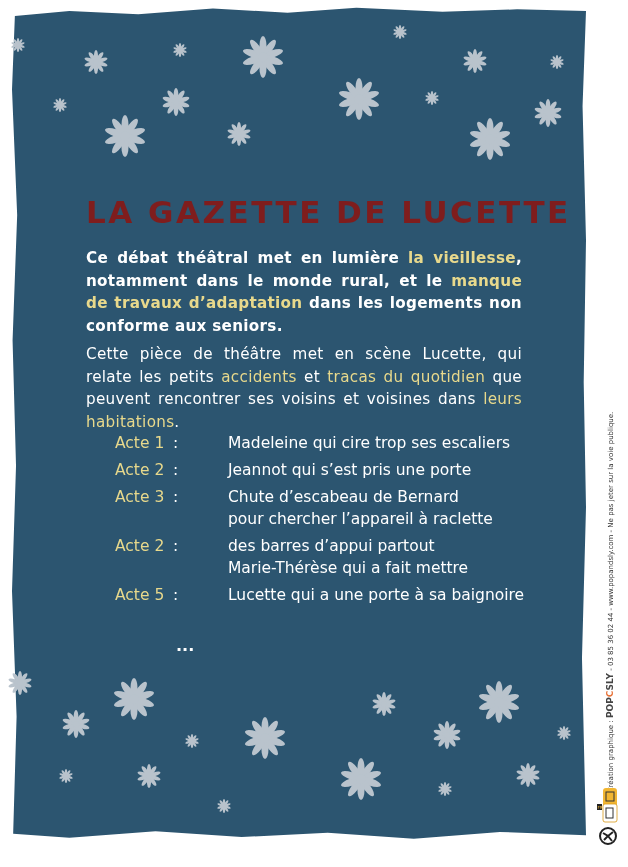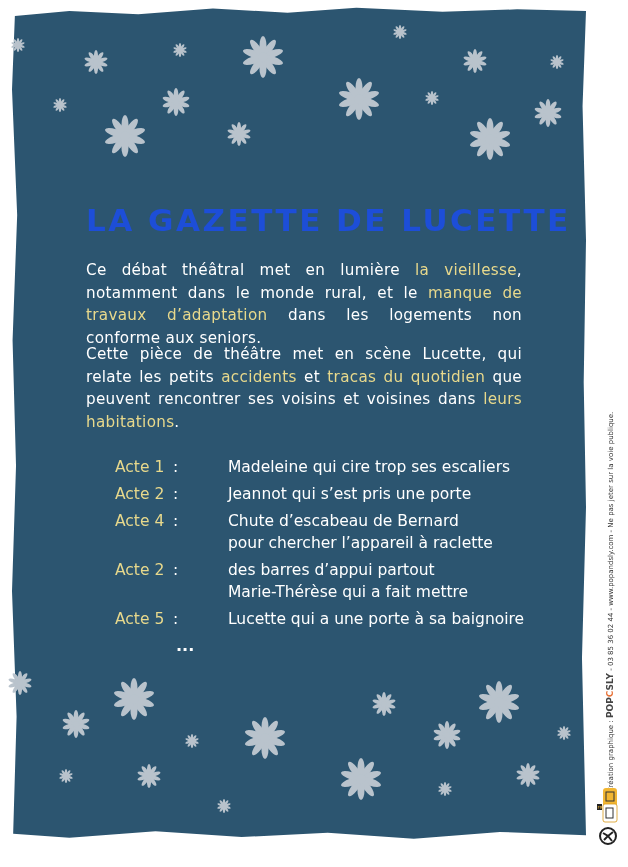--- a/index.html
+++ b/index.html
@@ -6,32 +6,32 @@
   body { width:628px; height:867px; position:relative; overflow:hidden; font-family:"DejaVu Sans", sans-serif; }
   .panel {
     position:absolute; left:12px; top:6px; width:574px; height:836px;
     background:#2c5570;
     clip-path: polygon(0.5% 1.2%, 10% 0.6%, 22% 1%, 35% 0.3%, 48% 0.8%, 60% 0.2%, 75% 0.7%, 88% 0.4%, 100% 0.6%, 99.4% 12%, 100% 28%, 99.6% 45%, 100% 60%, 99.3% 78%, 100% 99.2%, 85% 98.8%, 70% 99.6%, 55% 98.9%, 40% 99.4%, 25% 98.7%, 10% 99.5%, 0.2% 99%, 0.8% 85%, 0% 70%, 0.7% 55%, 0.1% 40%, 0.9% 25%, 0% 10%);
   }
   .flower { position:absolute; transform:translate(-50%,-50%); }
   .flower svg { display:block; }
   .title {
     position:absolute; left:86px; top:194px; width:440px;
-    color:#1d4ed8; font-family:"DejaVu Sans", sans-serif; font-weight:bold;
-    font-size:31px; letter-spacing:2.5px; white-space:nowrap;margin-top:8px;
+    color:#7f1d1d; font-family:"DejaVu Sans", sans-serif; font-weight:bold;
+    font-size:31px; letter-spacing:2.5px; white-space:nowrap;
   }
   .para {
     position:absolute; left:86px; width:436px; color:#ffffff;
     font-family:"DejaVu Sans", sans-serif; font-size:15.2px; line-height:22.5px;
     text-align:justify; letter-spacing:0.3px;
   }
   .para .hl { color:#e8d98c; }
-  .p1 { top:259px; }
+  .p1 { top:247px;font-weight:bold; }
   .p2 { top:343px; }
-  .acts { position:absolute; left:115px; top:456px; width:420px; }
+  .acts { position:absolute; left:115px; top:432px; width:420px; }
   .act { display:flex; font-size:15.5px; line-height:22px; color:#ffffff; margin-bottom:5px; font-family:"DejaVu Sans", sans-serif; }
   .act-label { color:#e8d98c; white-space:nowrap; width:58px; }
   .act-sep { width:10px; }
   .act-text { flex:1;margin-left:45px; }
   .act-text span { display:block; }
   .ellipsis { position:absolute; left:176px; top:636px; color:#ffffff; font-size:16px; font-weight:bold; }
   .credit {
     position:absolute; left:600px; top:432px; width:20px; height:340px;
     display:flex; align-items:center; justify-content:center;
   }
@@ -516,21 +516,21 @@
       </span>
     </div>
     <div class="act">
       <span class="act-label">Acte 2</span>
       <span class="act-sep">:</span>
       <span class="act-text">
         <span>Jeannot qui s’est pris une porte</span>
       </span>
     </div>
     <div class="act">
-      <span class="act-label">Acte 4</span>
+      <span class="act-label">Acte 3</span>
       <span class="act-sep">:</span>
       <span class="act-text">
         <span>Chute d’escabeau de Bernard</span>
         <span>pour chercher l’appareil à raclette</span>
       </span>
     </div>
     <div class="act">
       <span class="act-label">Acte 2</span>
       <span class="act-sep">:</span>
       <span class="act-text">

